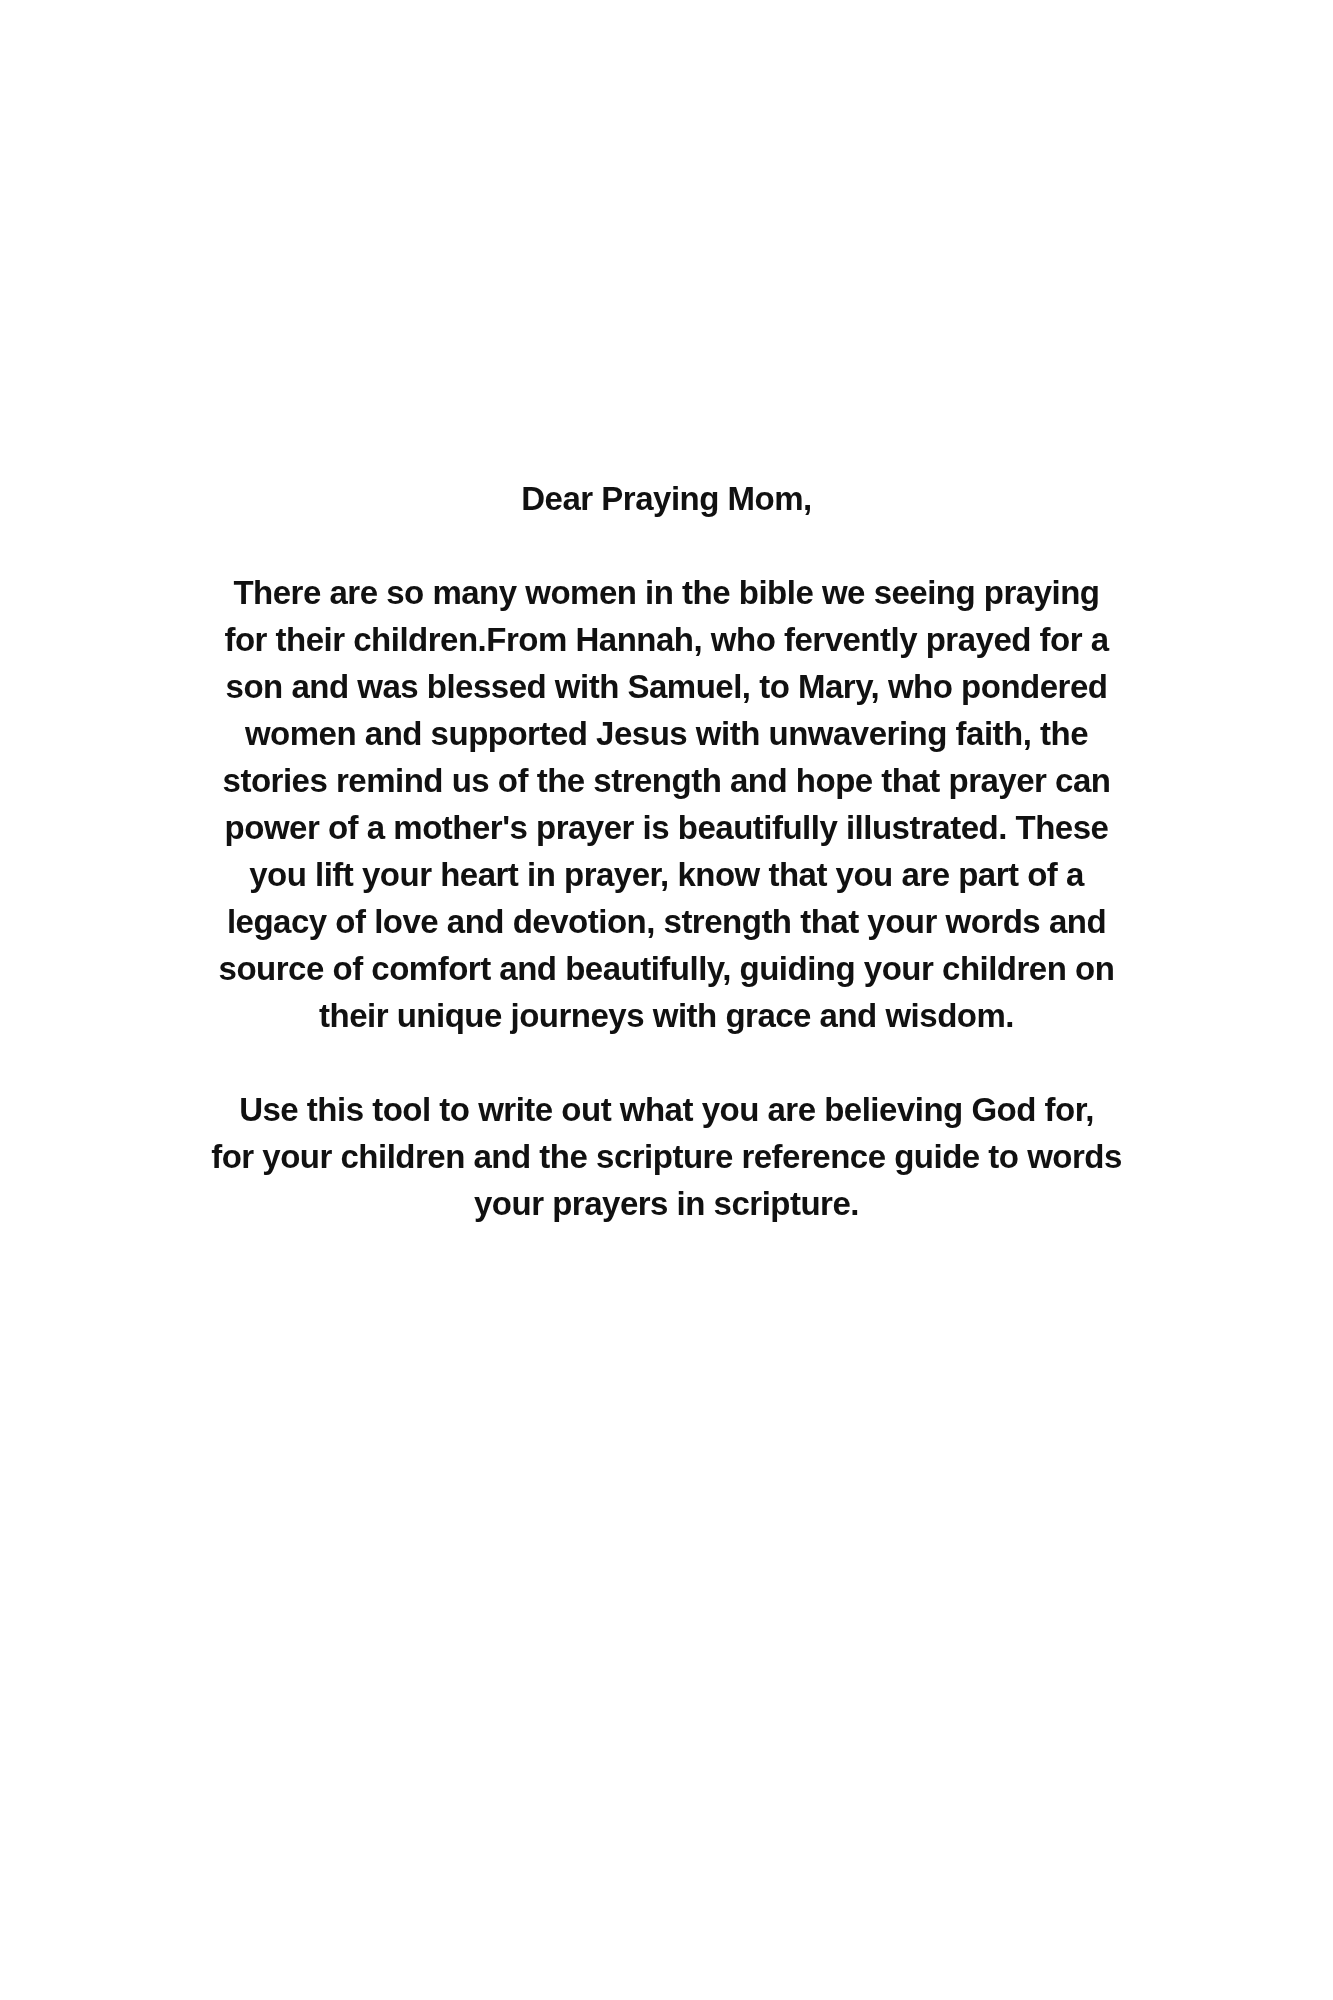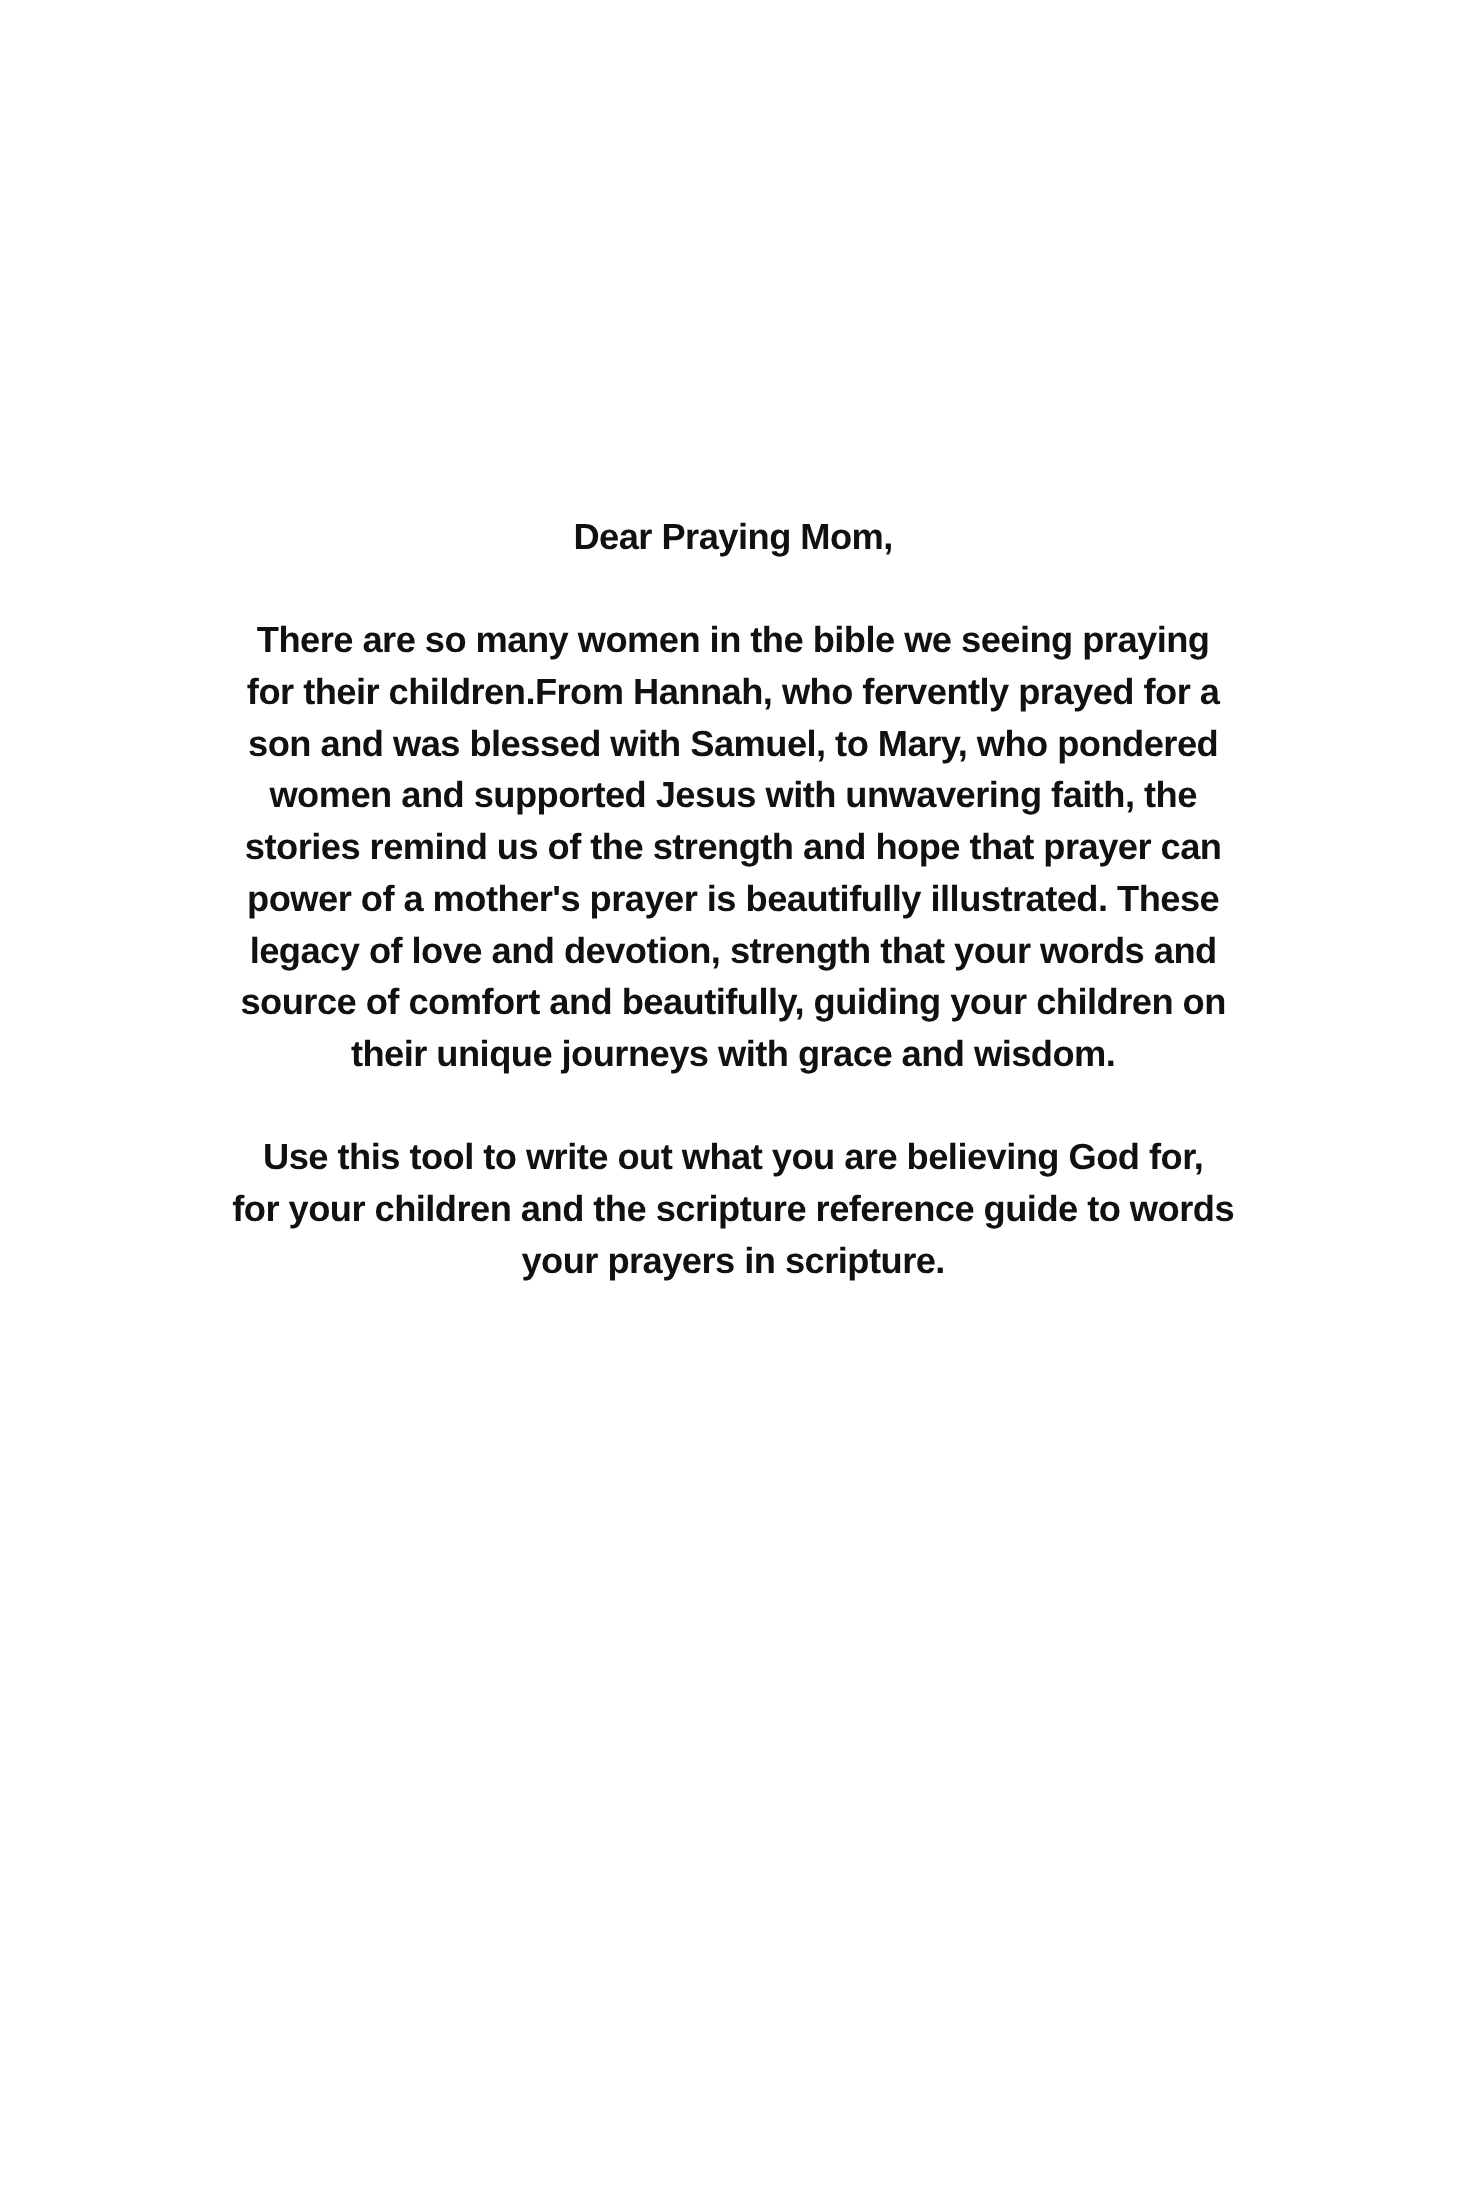--- a/index.html
+++ b/index.html
@@ -24,21 +24,21 @@
     font-size: 33px;
     letter-spacing: -0.5px;
     color: #111111;
     text-align: center;
   }
   .line {
     line-height: 47px;
     white-space: nowrap;
   }
   .salutation {
-    margin: 4px;
+    margin: 15px;
     font-size: 33px;
     font-weight: 700;
   }
   .paragraph {
     margin: 47px 0 0 0;
   }
 </style>
 </head>
 <body>
 
@@ -46,20 +46,21 @@
 
   <h1 class="line salutation">Dear Praying Mom,</h1>
 
   <section class="paragraph">
     <div class="line">There are so many women in the bible we seeing praying</div>
     <div class="line">for their children.From Hannah, who fervently prayed for a</div>
     <div class="line">son and was blessed with Samuel, to Mary, who pondered</div>
     <div class="line">women and supported Jesus with unwavering faith, the</div>
     <div class="line">stories remind us of the strength and hope that prayer can</div>
     <div class="line">power of a mother's prayer is beautifully illustrated. These</div>
+    <div class="line">you lift your heart in prayer, know that you are part of a</div>
     <div class="line">legacy of love and devotion, strength that your words and</div>
     <div class="line">source of comfort and beautifully, guiding your children on</div>
     <div class="line">their unique journeys with grace and wisdom.</div>
   </section>
 
   <section class="paragraph">
     <div class="line">Use this tool to write out what you are believing God for,</div>
     <div class="line">for your children and the scripture reference guide to words</div>
     <div class="line">your prayers in scripture.</div>
   </section>

